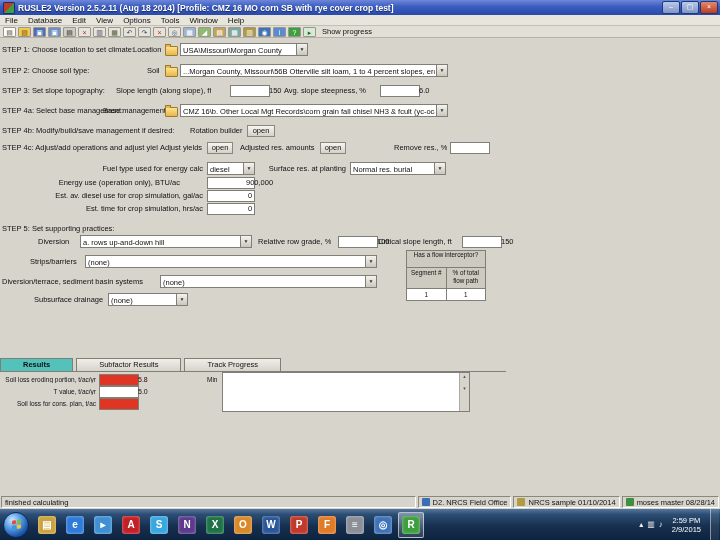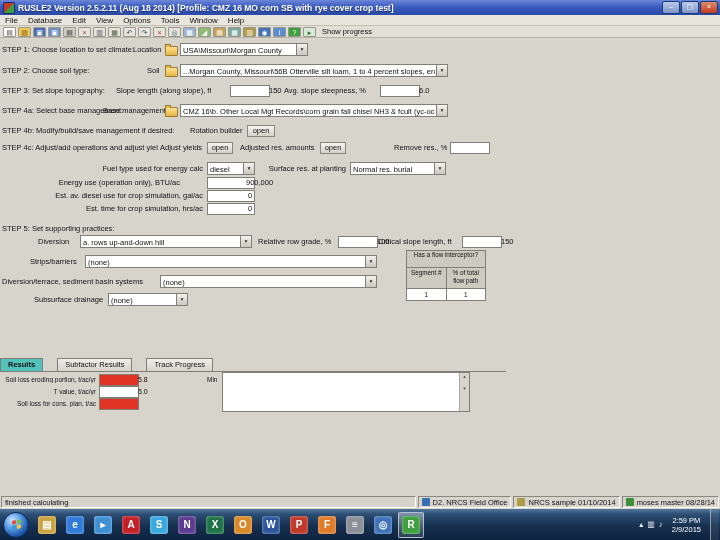--- a/index.html
+++ b/index.html
@@ -48,22 +48,22 @@
           font-size:6.3px;text-align:center;box-sizing:border-box;}
   .it-title{height:16px;line-height:8px;border-bottom:1px solid #7f7f78;padding:0 1px;}
   .it-head{display:flex;border-bottom:1px solid #7f7f78;}
   .it-head div{flex:1;height:18px;line-height:8px;padding:1px 0;}
   .it-head div:first-child{border-right:1px solid #7f7f78;}
   .it-row{display:flex;background:#fff;}
   .it-row div{flex:1;height:11px;line-height:11px;}
   .it-row div:first-child{border-right:1px solid #7f7f78;}
   
   .tabstrip{position:absolute;top:320px;left:0;width:506px;height:13px;border-bottom:1px solid #7f7f78;}
-  .tab{display:inline-block;height:12px;line-height:12px;padding:0 7px;border:1px solid #7f7f78;border-bottom:none;
-       background:linear-gradient(#efeee9,#d6d3ca);margin-right:12px;font-size:7.5px;}
+  .tab{display:inline-block;height:12px;line-height:12px;padding:0 22px;border:1px solid #7f7f78;border-bottom:none;
+       background:linear-gradient(#efeee9,#d6d3ca);margin-right:1px;font-size:7.5px;}
   .tab.sel{background:#53c2ba;font-weight:bold;}
   .res-lbl{position:absolute;left:0;width:96px;text-align:right;font-size:6.5px;white-space:nowrap;overflow:hidden;}
   .minbox{position:absolute;left:222px;top:334px;width:248px;height:40px;background:#fff;border:1px solid #7f7f78;box-sizing:border-box;}
   .minbox .sb{position:absolute;right:0;top:0;width:9px;height:100%;background:#d7d4cc;border-left:1px solid #aaa;
               font-size:5px;color:#555;text-align:center;}
   
   .statusbar{position:absolute;top:495px;left:0;width:720px;height:14px;background:#d7d4cc;display:flex;font-size:7.5px;}
   .sb-panel{border:1px solid;border-color:#8a877e #fff #fff #8a877e;margin:1px;padding:0 3px;display:flex;
             align-items:center;gap:3px;white-space:nowrap;box-sizing:border-box;}
   .sb-msg{flex:1;}

